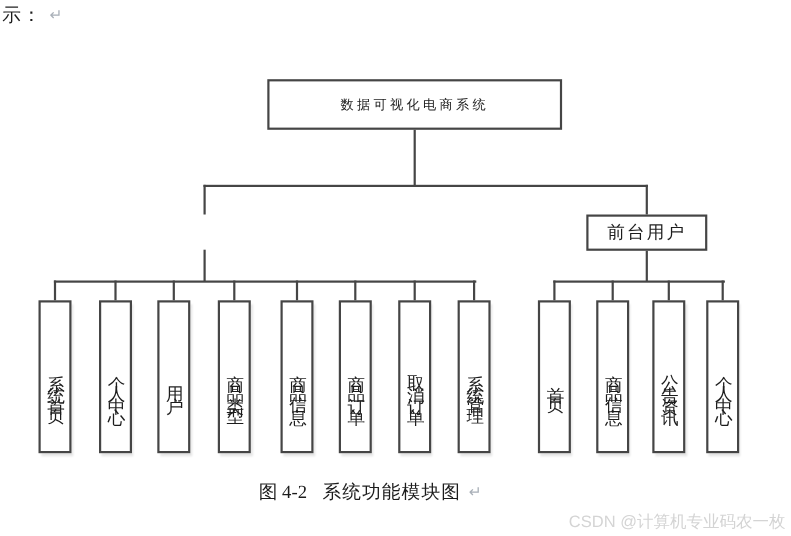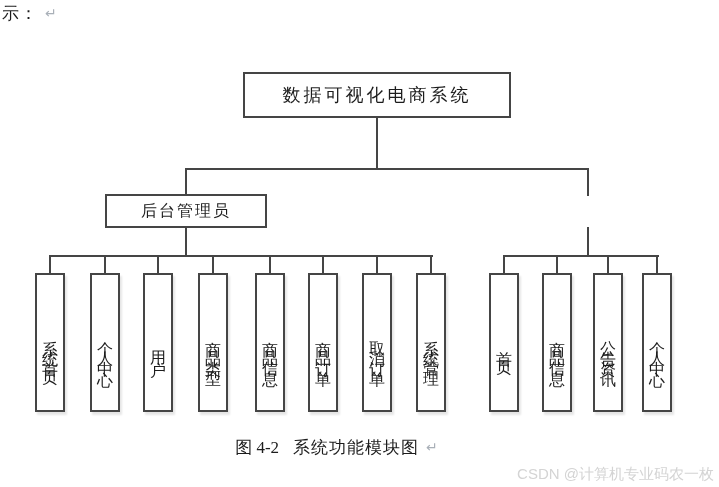--- a/index.html
+++ b/index.html
@@ -23,21 +23,21 @@
   .pmark{
     color:var(--mark);
     font-family:"DejaVu Sans","Liberation Sans",sans-serif;
     font-size:14px;margin-left:7px;vertical-align:1px;
   }
   
   .node{
     position:absolute;background:var(--fill);border:2px solid var(--border);
     display:flex;align-items:center;justify-content:center;text-align:center;
   }
-  .root-node{left:243px;top:72px;width:268px;height:46px;font-size:18px;letter-spacing:3px;}
+  .root-node{left:243px;top:72px;width:268px;height:46px;font-size:12px;letter-spacing:3px;}
   .branch-node{font-size:16px;letter-spacing:2px;}
   .branch-admin{left:105px;top:194px;width:162px;height:34px;}
   .branch-user{left:533px;top:195px;width:110px;height:33px;}
   .leaf{
     top:273px;width:30px;height:139px;border-width:2px;
     box-shadow:2px 3px 2px rgba(0,0,0,0.10);
   }
   .leaf .vtext{
     writing-mode:vertical-rl;text-orientation:upright;
     font-size:16px;letter-spacing:10px;margin-bottom:-10px;line-height:1;
@@ -85,22 +85,22 @@
   <div class="hline" style="left:503px;top:255px;width:156px"></div>
   <div class="vline" style="left:503px;top:255px;height:19px"></div>
   <div class="vline" style="left:556px;top:255px;height:19px"></div>
   <div class="vline" style="left:607px;top:255px;height:19px"></div>
   <div class="vline" style="left:656px;top:255px;height:19px"></div>
 
   <div class="node root-node">
       <span>数据可视化电商系统</span>
     </div>
 
-  <div class="node branch-node branch-admin">
-      <span>后台管理员</span>
+  <div class="node branch-node branch-user">
+      <span>前台用户</span>
     </div>
 
   <div class="node leaf" style="left:35px">
       <span class="vtext">系统首页</span>
     </div>
   <div class="node leaf" style="left:90px">
       <span class="vtext">个人中心</span>
     </div>
   <div class="node leaf" style="left:143px">
       <span class="vtext">用户</span>

